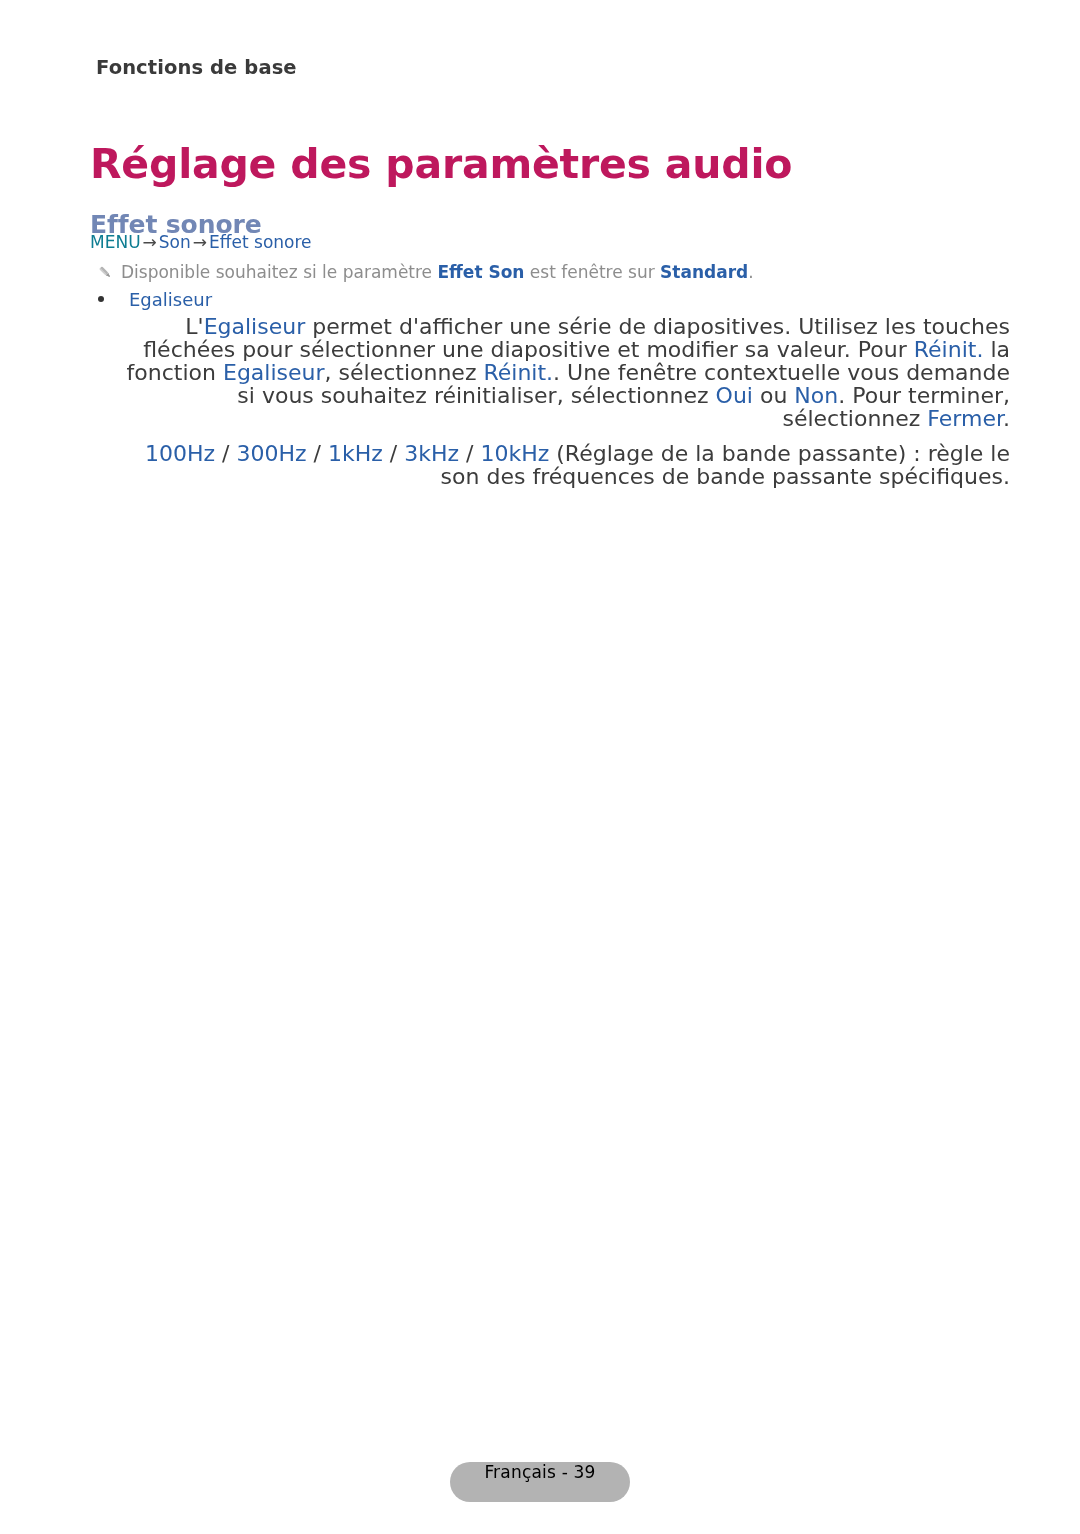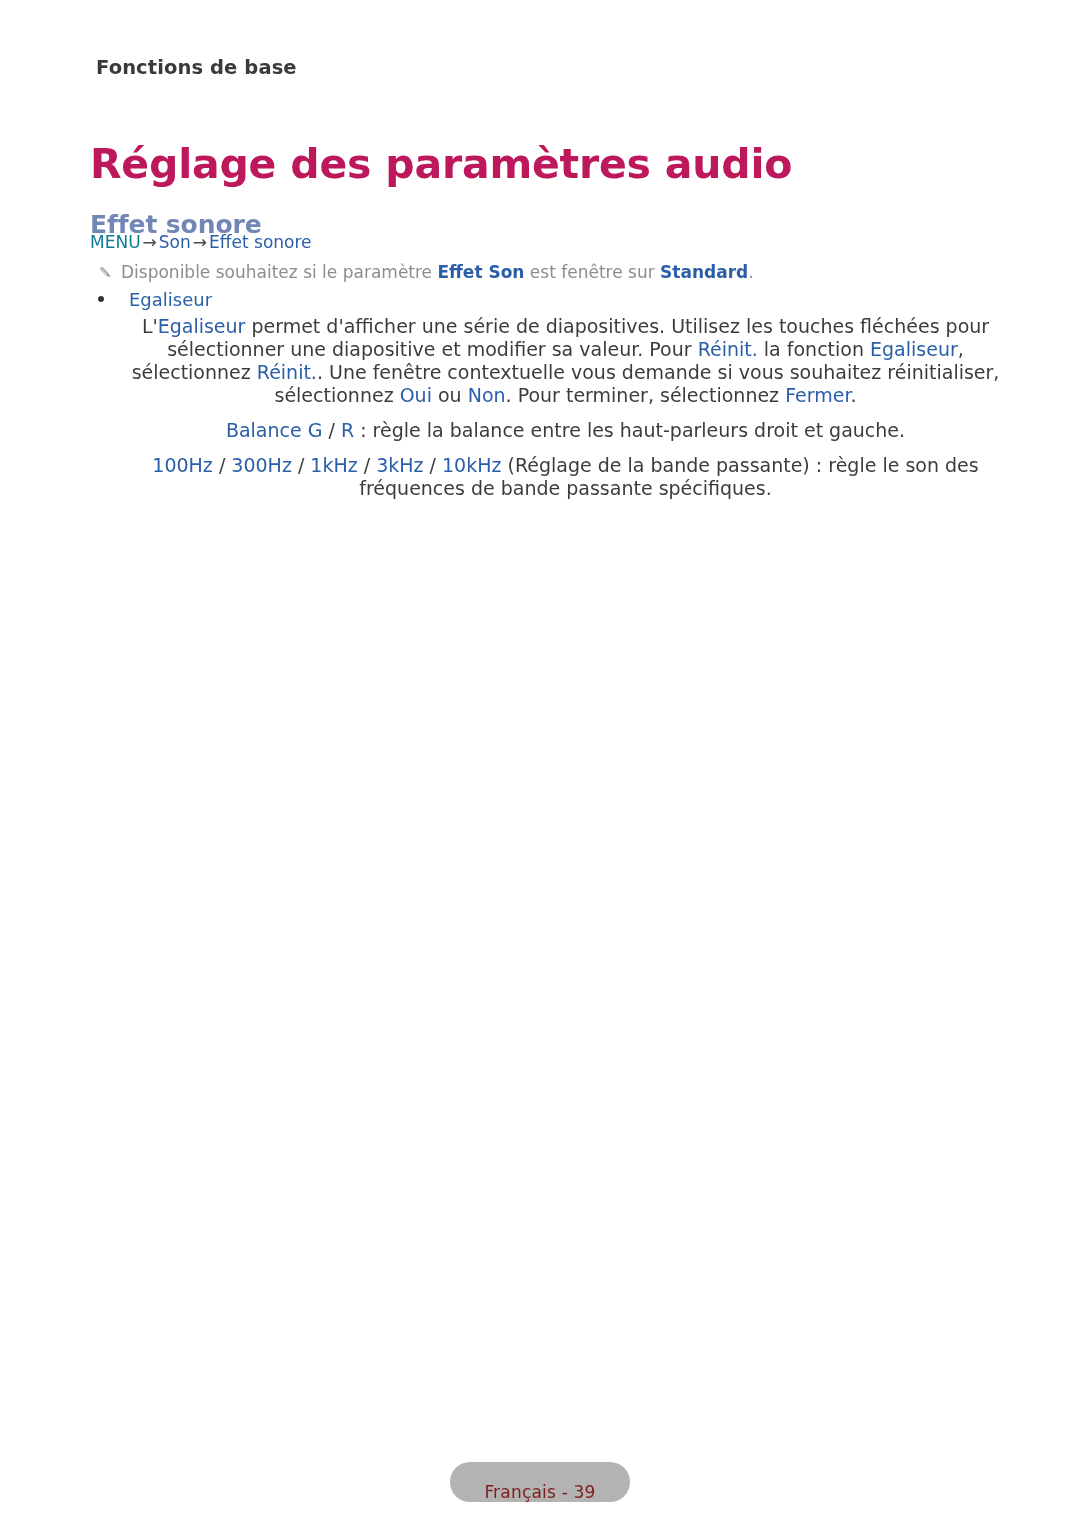--- a/index.html
+++ b/index.html
@@ -133,45 +133,45 @@
     line-height: 24px;
     color: #2a5fa8;
     font-weight: 500;
   }
 
   .bullet-body {
     margin-left: 31px;
     margin-top: 3px;
   }
   .para {
-    font-size: 19px;
+    font-size: 22px;
     line-height: 23px;
     color: #3c3c3c;
     margin: 0 0 0 0;
-    text-align: center;
+    text-align: right;
   }
   .para + .para { margin-top: 12px; }
   .para .k { color: #2a5fa8; }
   .para .sep { color: #3c3c3c; }
 
   
   .footer-pill {
     position: absolute;
     left: 50%;
     transform: translateX(-50%);
     top: 1462px;
     width: 180px;
     height: 40px;
     border-radius: 20px;
     background: #b3b3b3;
     display: flex;
-    align-items: flex-end;
+    align-items: flex-start;
     justify-content: center;
     font-size: 17px;
-    color: #7f1d1d;
+    color: #000000;
     letter-spacing: 0.2px;
   }
 </style>
 </head>
 <body>
 
 <div class="page">
 
   <div class="running-header">Fonctions de base</div>
 
@@ -203,21 +203,20 @@
 
     <div class="bullet-block">
       <div class="bullet-head">
         <span class="bullet-dot">
             <i></i>
           </span>
         <span class="bullet-title">Egaliseur</span>
       </div>
       <div class="bullet-body" id="bullet-body">
           <p class="para"><span class="sep">L'</span><span class="k">Egaliseur</span><span class="sep"> permet d'afficher une série de diapositives. Utilisez les touches fléchées pour sélectionner une diapositive et modifier sa valeur. Pour </span><span class="k">Réinit.</span><span class="sep"> la fonction </span><span class="k">Egaliseur</span><span class="sep">, sélectionnez </span><span class="k">Réinit.</span><span class="sep">. Une fenêtre contextuelle vous demande si vous souhaitez réinitialiser, sélectionnez </span><span class="k">Oui</span><span class="sep"> ou </span><span class="k">Non</span><span class="sep">. Pour terminer, sélectionnez </span><span class="k">Fermer</span><span class="sep">.</span></p>
-          <p class="para"><span class="k">Balance G</span><span class="sep"> / </span><span class="k">R</span><span class="sep"> : règle la balance entre les haut-parleurs droit et gauche.</span></p>
           <p class="para"><span class="k">100Hz</span><span class="sep"> / </span><span class="k">300Hz</span><span class="sep"> / </span><span class="k">1kHz</span><span class="sep"> / </span><span class="k">3kHz</span><span class="sep"> / </span><span class="k">10kHz</span><span class="sep"> (Réglage de la bande passante) : règle le son des fréquences de bande passante spécifiques.</span></p>
         </div>
     </div>
 
   </div>
 
   <div class="footer-pill">
     <span>Français - 39</span>
   </div>
 

